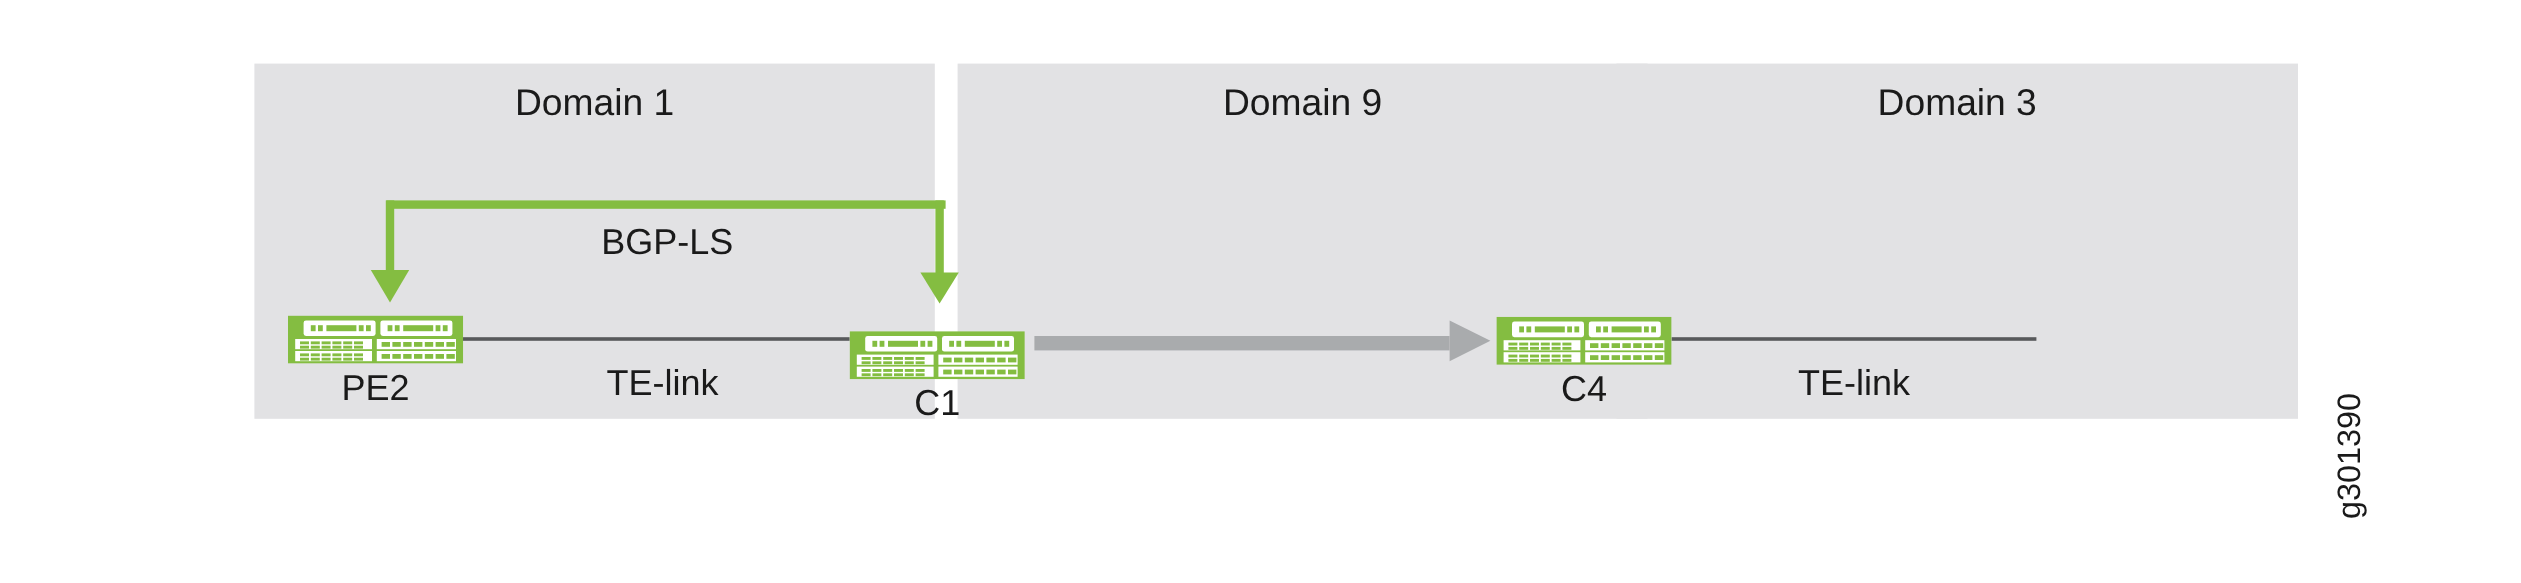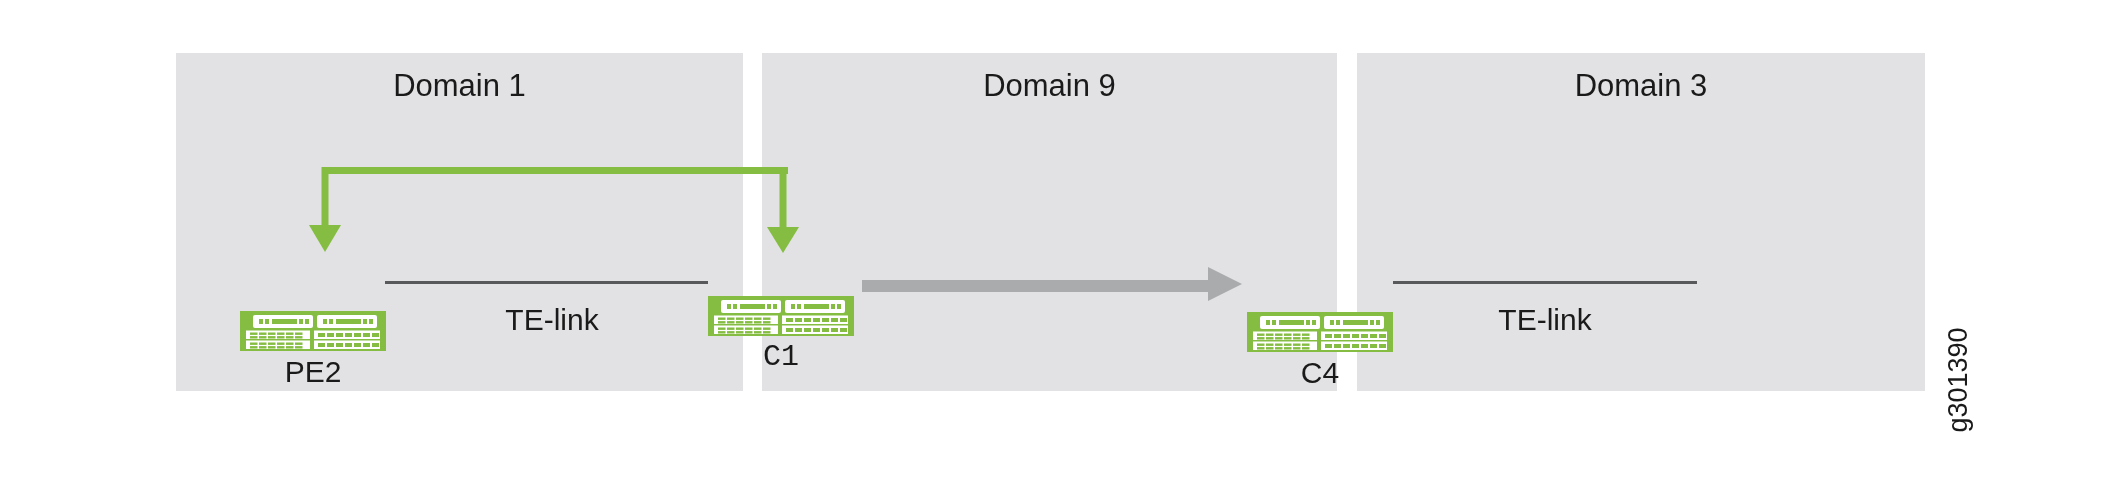--- a/index.html
+++ b/index.html
@@ -13,39 +13,40 @@
   .canvas{
     position:relative;
     width:2101px;height:486px;
     background:#ffffff;
     font-family:"Liberation Sans", sans-serif;
     color:var(--text);
     overflow:hidden;
   }
   .domain-box{
     position:absolute;
-    top:53px;height:338px;
+    top:53px;height:296px;
     background:var(--domain-box);
+    margin-left:36px;
   }
   #dbox-1{left:176px;width:567px;}
   #dbox-2{left:762px;width:575px;}
-  #dbox-3{left:1357px;width:568px;}
+  #dbox-3{left:1311px;width:568px;}
   .domain-label{
     position:absolute;
     top:15px;left:0;right:0;
     text-align:center;
     font-size:31px;
     color:var(--text);
   }
   .node{
     position:absolute;
-    width:146px;height:56px;margin-top:48px;
+    width:146px;height:56px;
   }
   #node-pe2{left:240px;top:263px;}
-  #node-c1{left:708px;top:248px;font-family:Liberation Mono, monospace;}
+  #node-c1{left:708px;top:276px;}
   #node-c4{left:1247px;top:264px;border-radius:19px;}
   #node-pe3{left:1697px;top:264px;}
   .router-svg{display:block;width:146px;height:40px;}
   .node-label{
     position:absolute;
     top:44px;left:-60px;right:-60px;
     text-align:center;
     font-size:30px;
     color:var(--text);
   }
@@ -167,20 +168,21 @@
     <div class="domain-label">Domain 3</div>
   </div>
 
   <svg id="bgp-arrow" viewBox="0 0 500 92">
     <rect class="green-fill" x="17" y="3" width="466" height="7"></rect>
     <rect class="green-fill" x="16.5" y="3" width="7" height="60"></rect>
     <polygon class="green-fill" points="4,61 36,61 20,88"></polygon>
     <rect class="green-fill" x="474.5" y="3" width="7" height="62"></rect>
     <polygon class="green-fill" points="462,63 494,63 478,89"></polygon>
   </svg>
+  <div class="link-label" id="label-bgp">BGP-LS</div>
 
   <div class="te-line" id="te-line-1"></div>
   <div class="link-label" id="label-te1">TE-link</div>
 
   <svg id="express-arrow" viewBox="0 0 384 36">
     <rect class="gray-fill" x="2" y="14" width="346" height="12"></rect>
     <polygon class="gray-fill" points="348,1 382,18 348,35"></polygon>
   </svg>
 
   <div class="te-line" id="te-line-2"></div>

